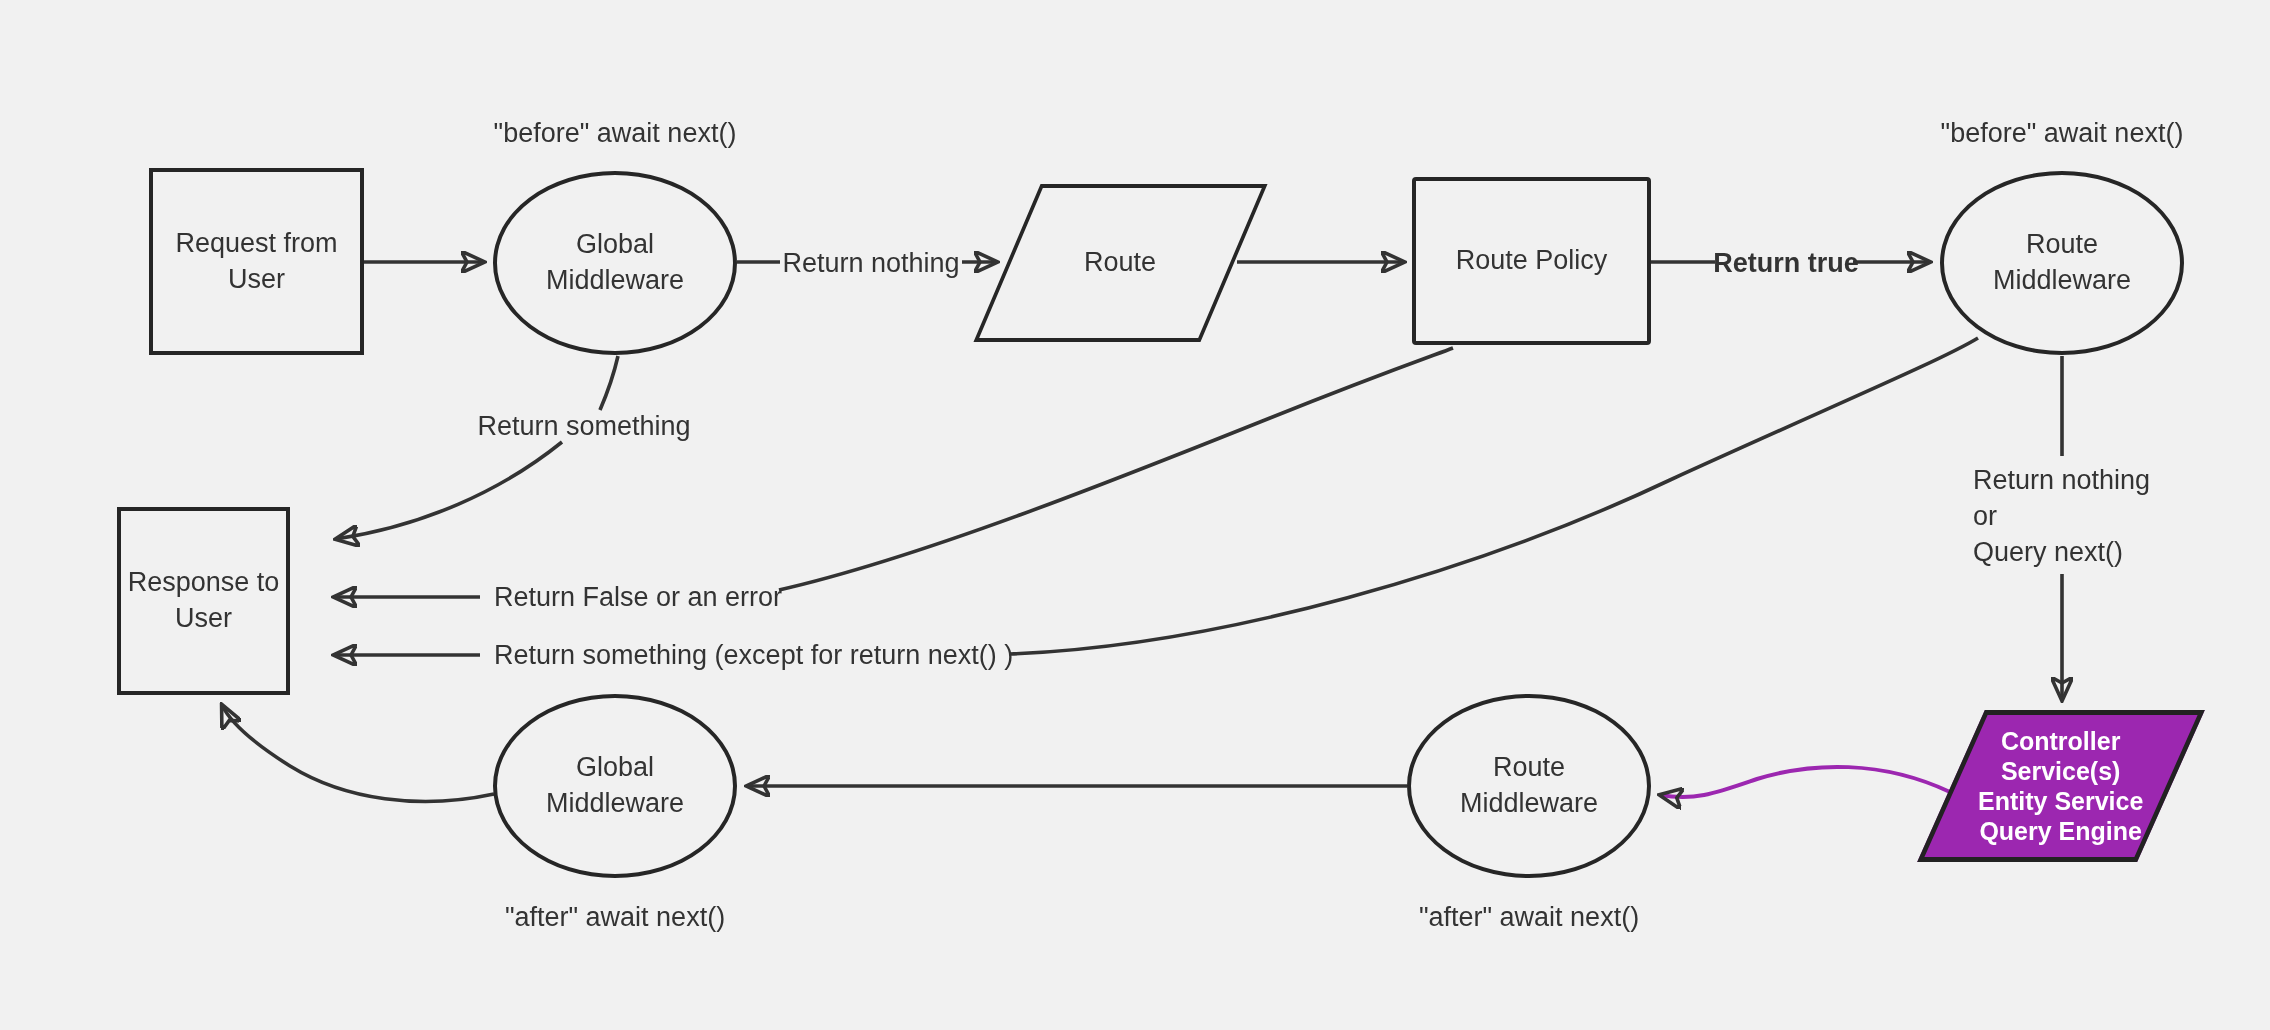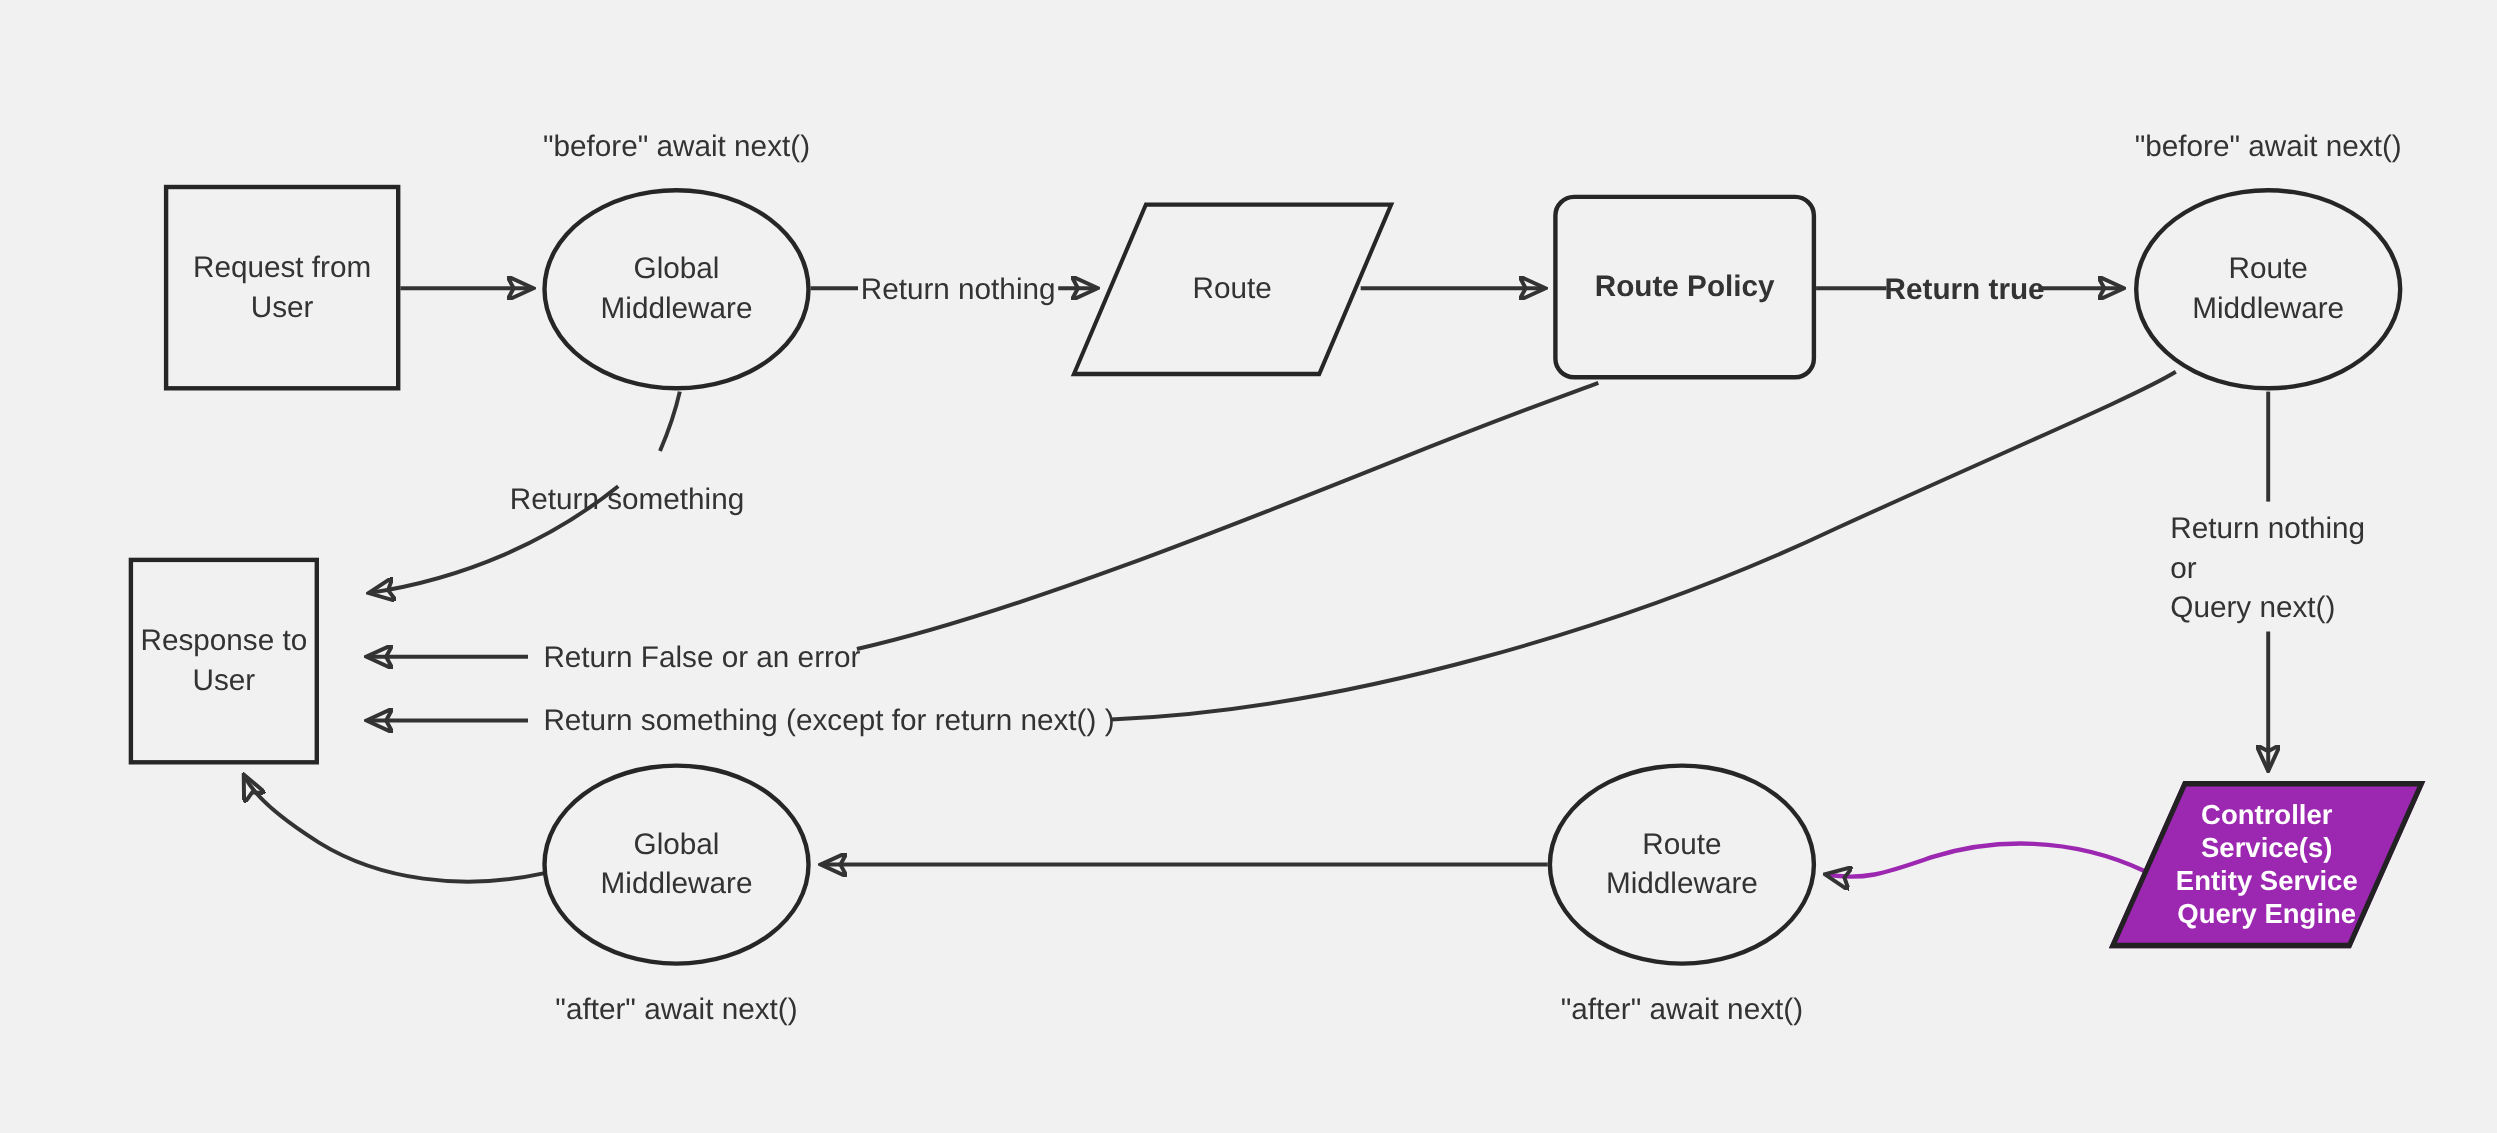--- a/index.html
+++ b/index.html
@@ -20,21 +20,21 @@
     position:absolute;
     border:4px solid #262626;
     background:#f1f1f1;
     display:flex;align-items:center;justify-content:center;
     text-align:center;
     font-size:27px;line-height:1.32;
     box-sizing:border-box;
   }
   .rect{}
   .ellipse{border-radius:50%;}
-  .rounded{border-radius:19px;font-weight:bold;}
+  .rounded{border-radius:4px;}
   .para{transform:skewX(-23deg);}
   .para .unskew{transform:skewX(23deg);}
   .para-purple{
     transform:skewX(-24deg);
     background:#9c27b0;
     border:5px solid #222222;
   }
   .para-purple .unskew{
     transform:skewX(24deg);
     color:#ffffff;font-weight:bold;font-size:25px;line-height:30px;
@@ -134,21 +134,21 @@
   </div>
 
   <div class="lbl center" style="left:615px;top:115px;">"before" await next()</div>
 
   <div class="lbl center" style="left:2062px;top:115px;">"before" await next()</div>
 
   <div class="lbl center" style="left:871px;top:245px;">Return nothing</div>
 
   <div class="lbl center" style="left:1786px;top:245px;font-weight:bold;">Return true</div>
 
-  <div class="lbl center" style="left:570px;top:408px;margin-top:28px;">Return something</div>
+  <div class="lbl center" style="left:584px;top:408px;">Return something</div>
 
   <div class="lbl" style="left:494px;top:579px;">Return False or an error</div>
 
   <div class="lbl" style="left:494px;top:637px;">Return something (except for return next() )</div>
 
   <div class="lbl" style="left:1973px;top:462px;">
     <div>Return nothing</div>
     <div>or</div>
     <div>Query next()</div>
   </div>

